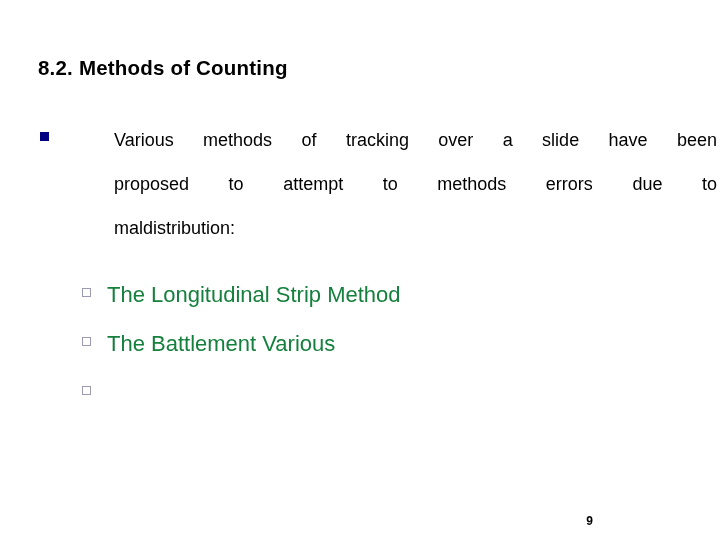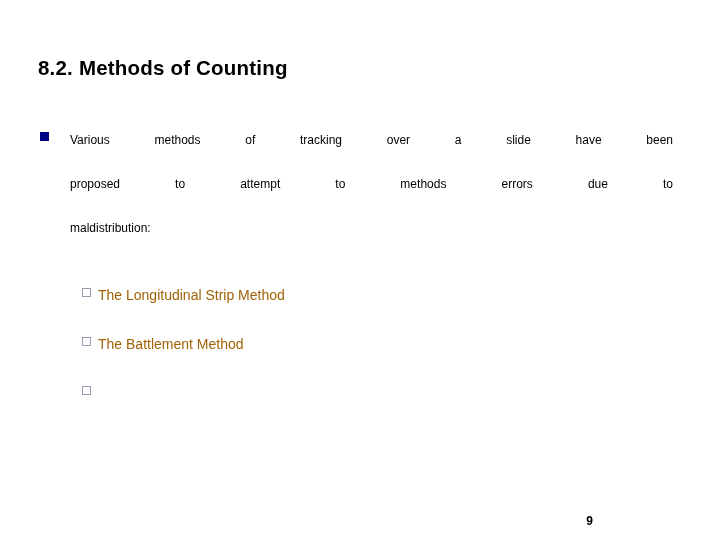--- a/index.html
+++ b/index.html
@@ -51,26 +51,27 @@
   }
   .l1-bullet {
     position: absolute;
     left: 2px;
     top: 14px;
     width: 9px;
     height: 9px;
     background: #000080;
   }
   .l1-text {
-    font-size: 12px;
+    font-size: 18px;
     line-height: 44px;
     color: #000000;
     text-align: justify;
     text-justify: inter-word;
     width: 603px;
+    margin-left: 44px;
   }
   
   .jline {
     display: block;
     text-align: justify;
     text-align-last: justify;
     width: 603px;
   }
   .jline.last {
     text-align: left;
@@ -91,23 +92,24 @@
     position: absolute;
     left: 44px;
     top: 18px;
     width: 9px;
     height: 9px;
     border: 1.5px solid #9a9ab0;
     background: #ffffff;
     box-sizing: border-box;
   }
   .l2-text {
-    font-size: 14px;
-    color: #a16207;
+    font-size: 22px;
+    color: #15803d;
     white-space: nowrap;
+    margin-left: 9px;
   }
 
   
   .page-number {
     position: absolute;
     right: 47px;
     bottom: 12px;
     font-size: 12px;
     font-weight: bold;
     color: #000000;
@@ -133,21 +135,21 @@
 
     <div class="l2-list">
 
       <div class="l2-item">
         <span class="l2-bullet"></span>
         <span class="l2-text">The Longitudinal Strip Method</span>
       </div>
 
       <div class="l2-item">
         <span class="l2-bullet"></span>
-        <span class="l2-text">The Battlement Method</span>
+        <span class="l2-text">The Battlement Various</span>
       </div>
 
       <div class="l2-item">
         <span class="l2-bullet"></span>
       </div>
 
     </div>
   </div>
 
   <div class="page-number">9</div>

